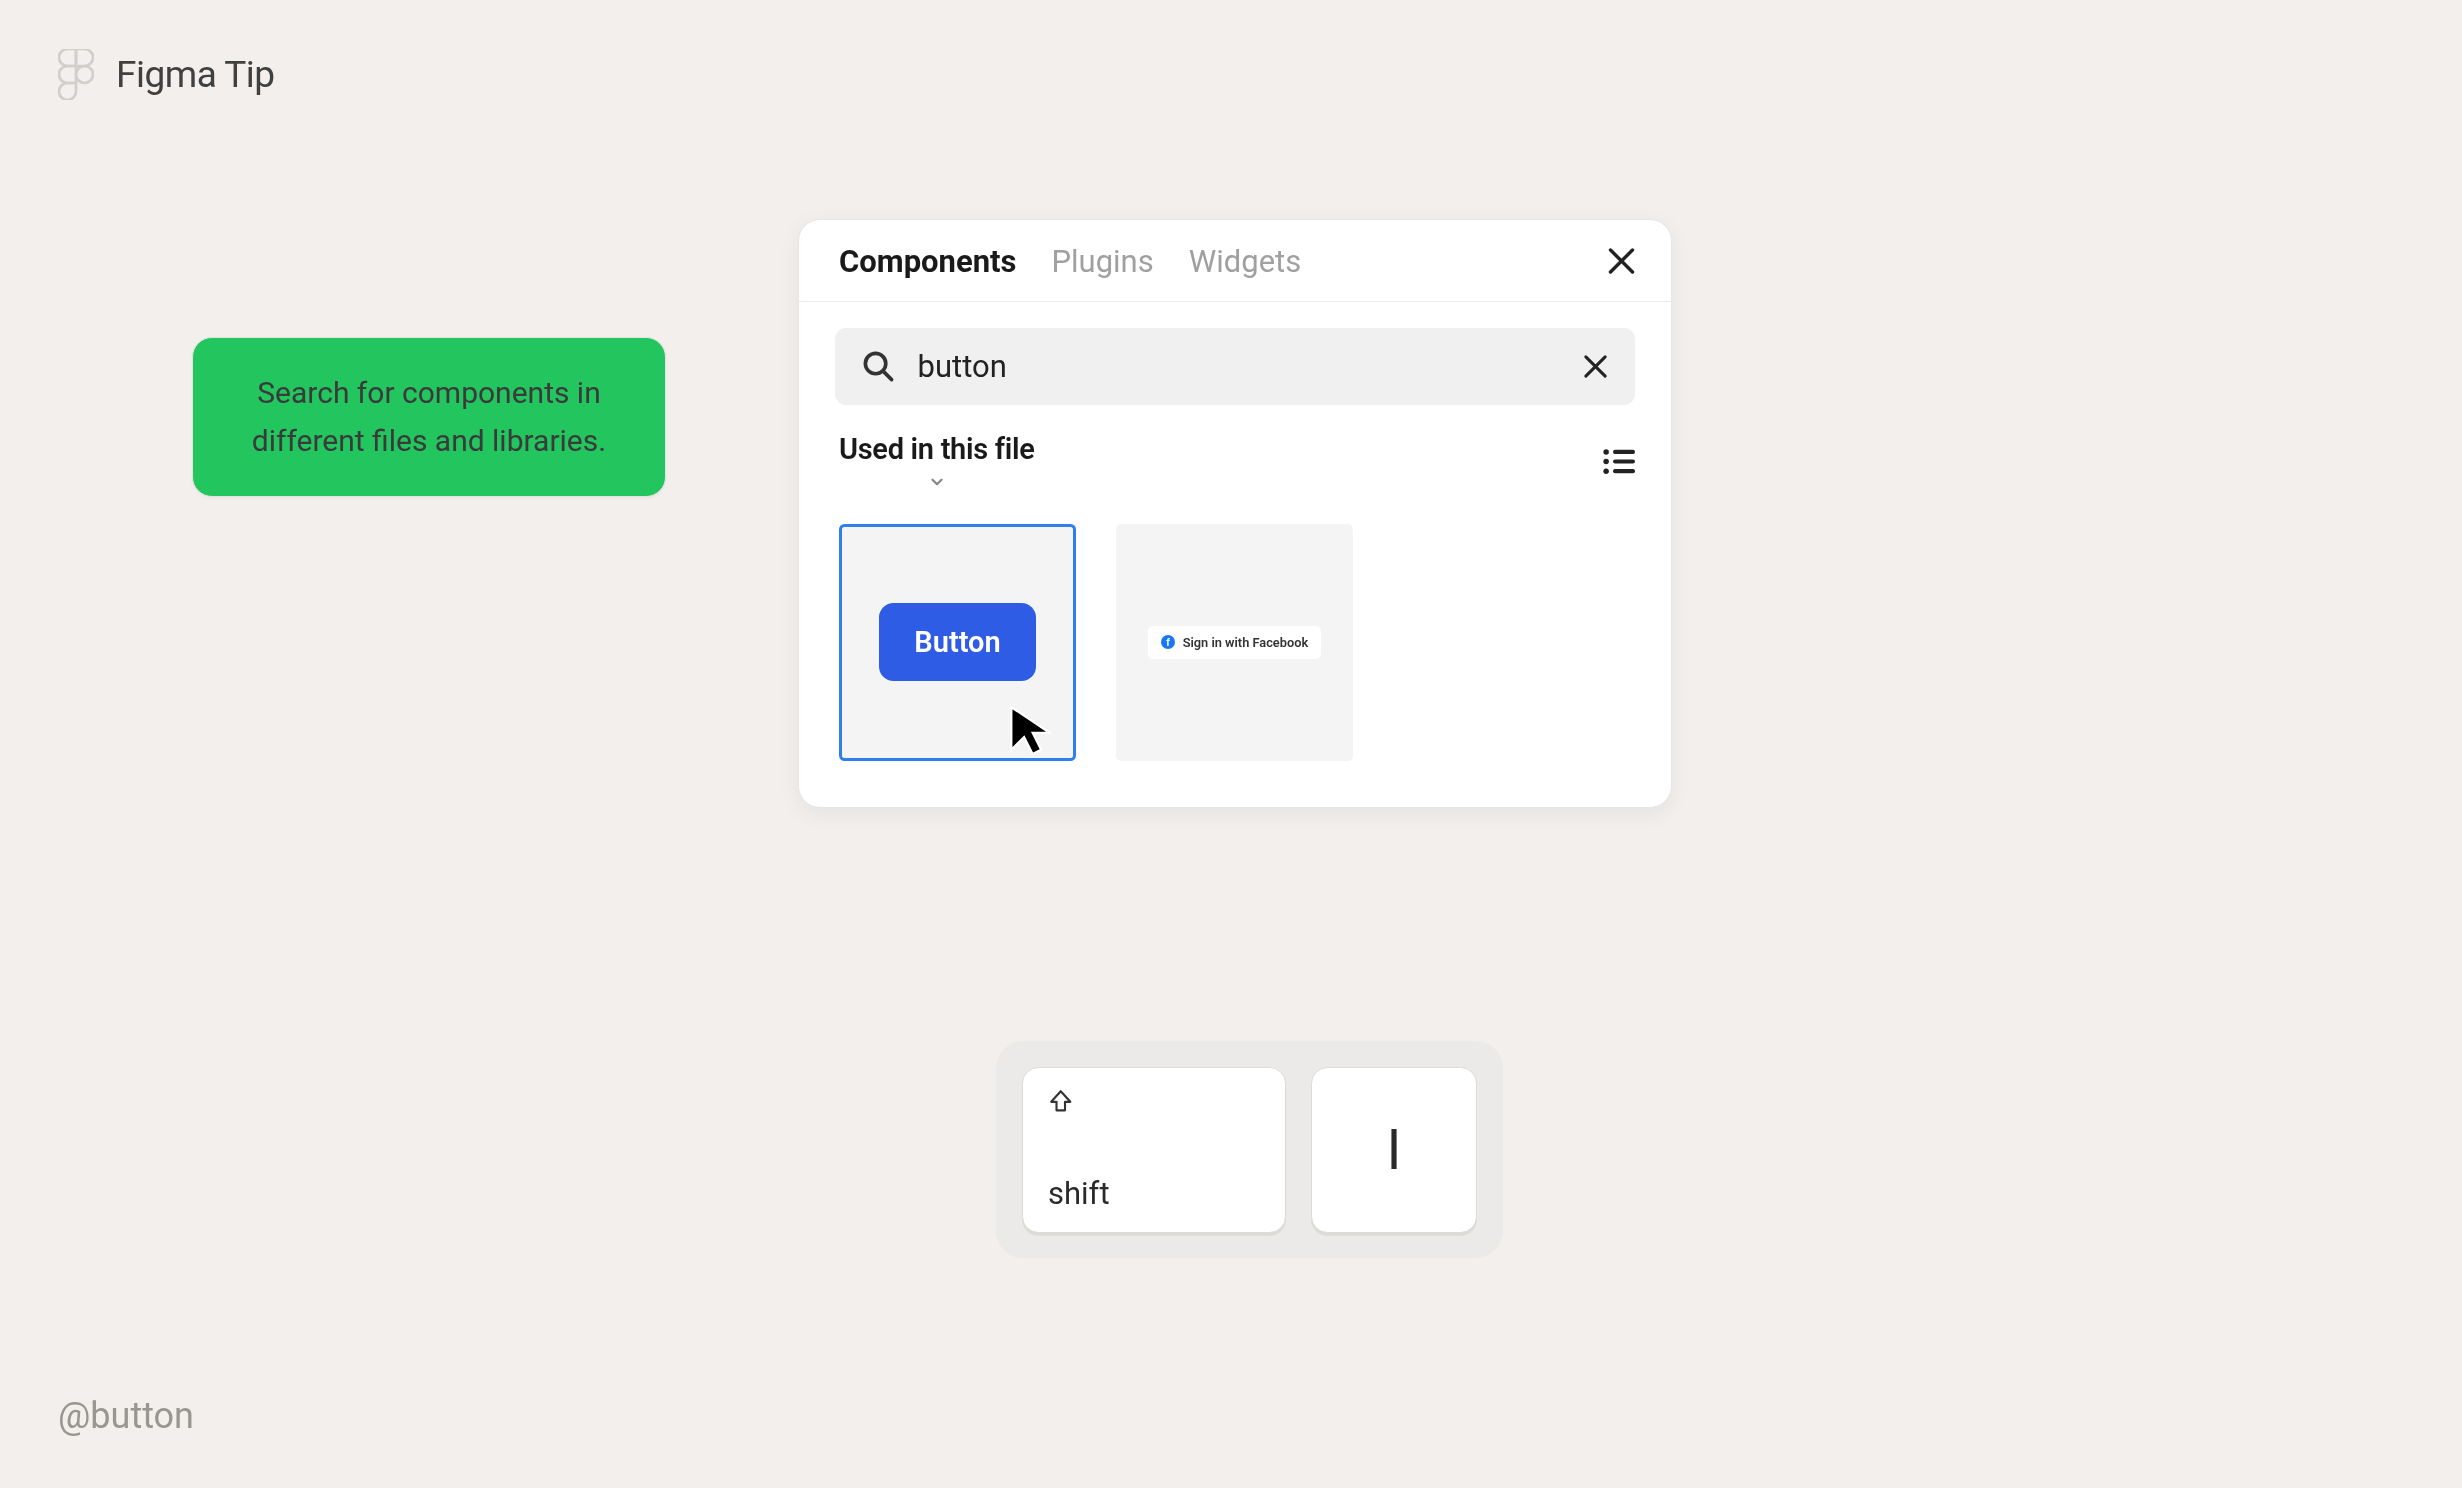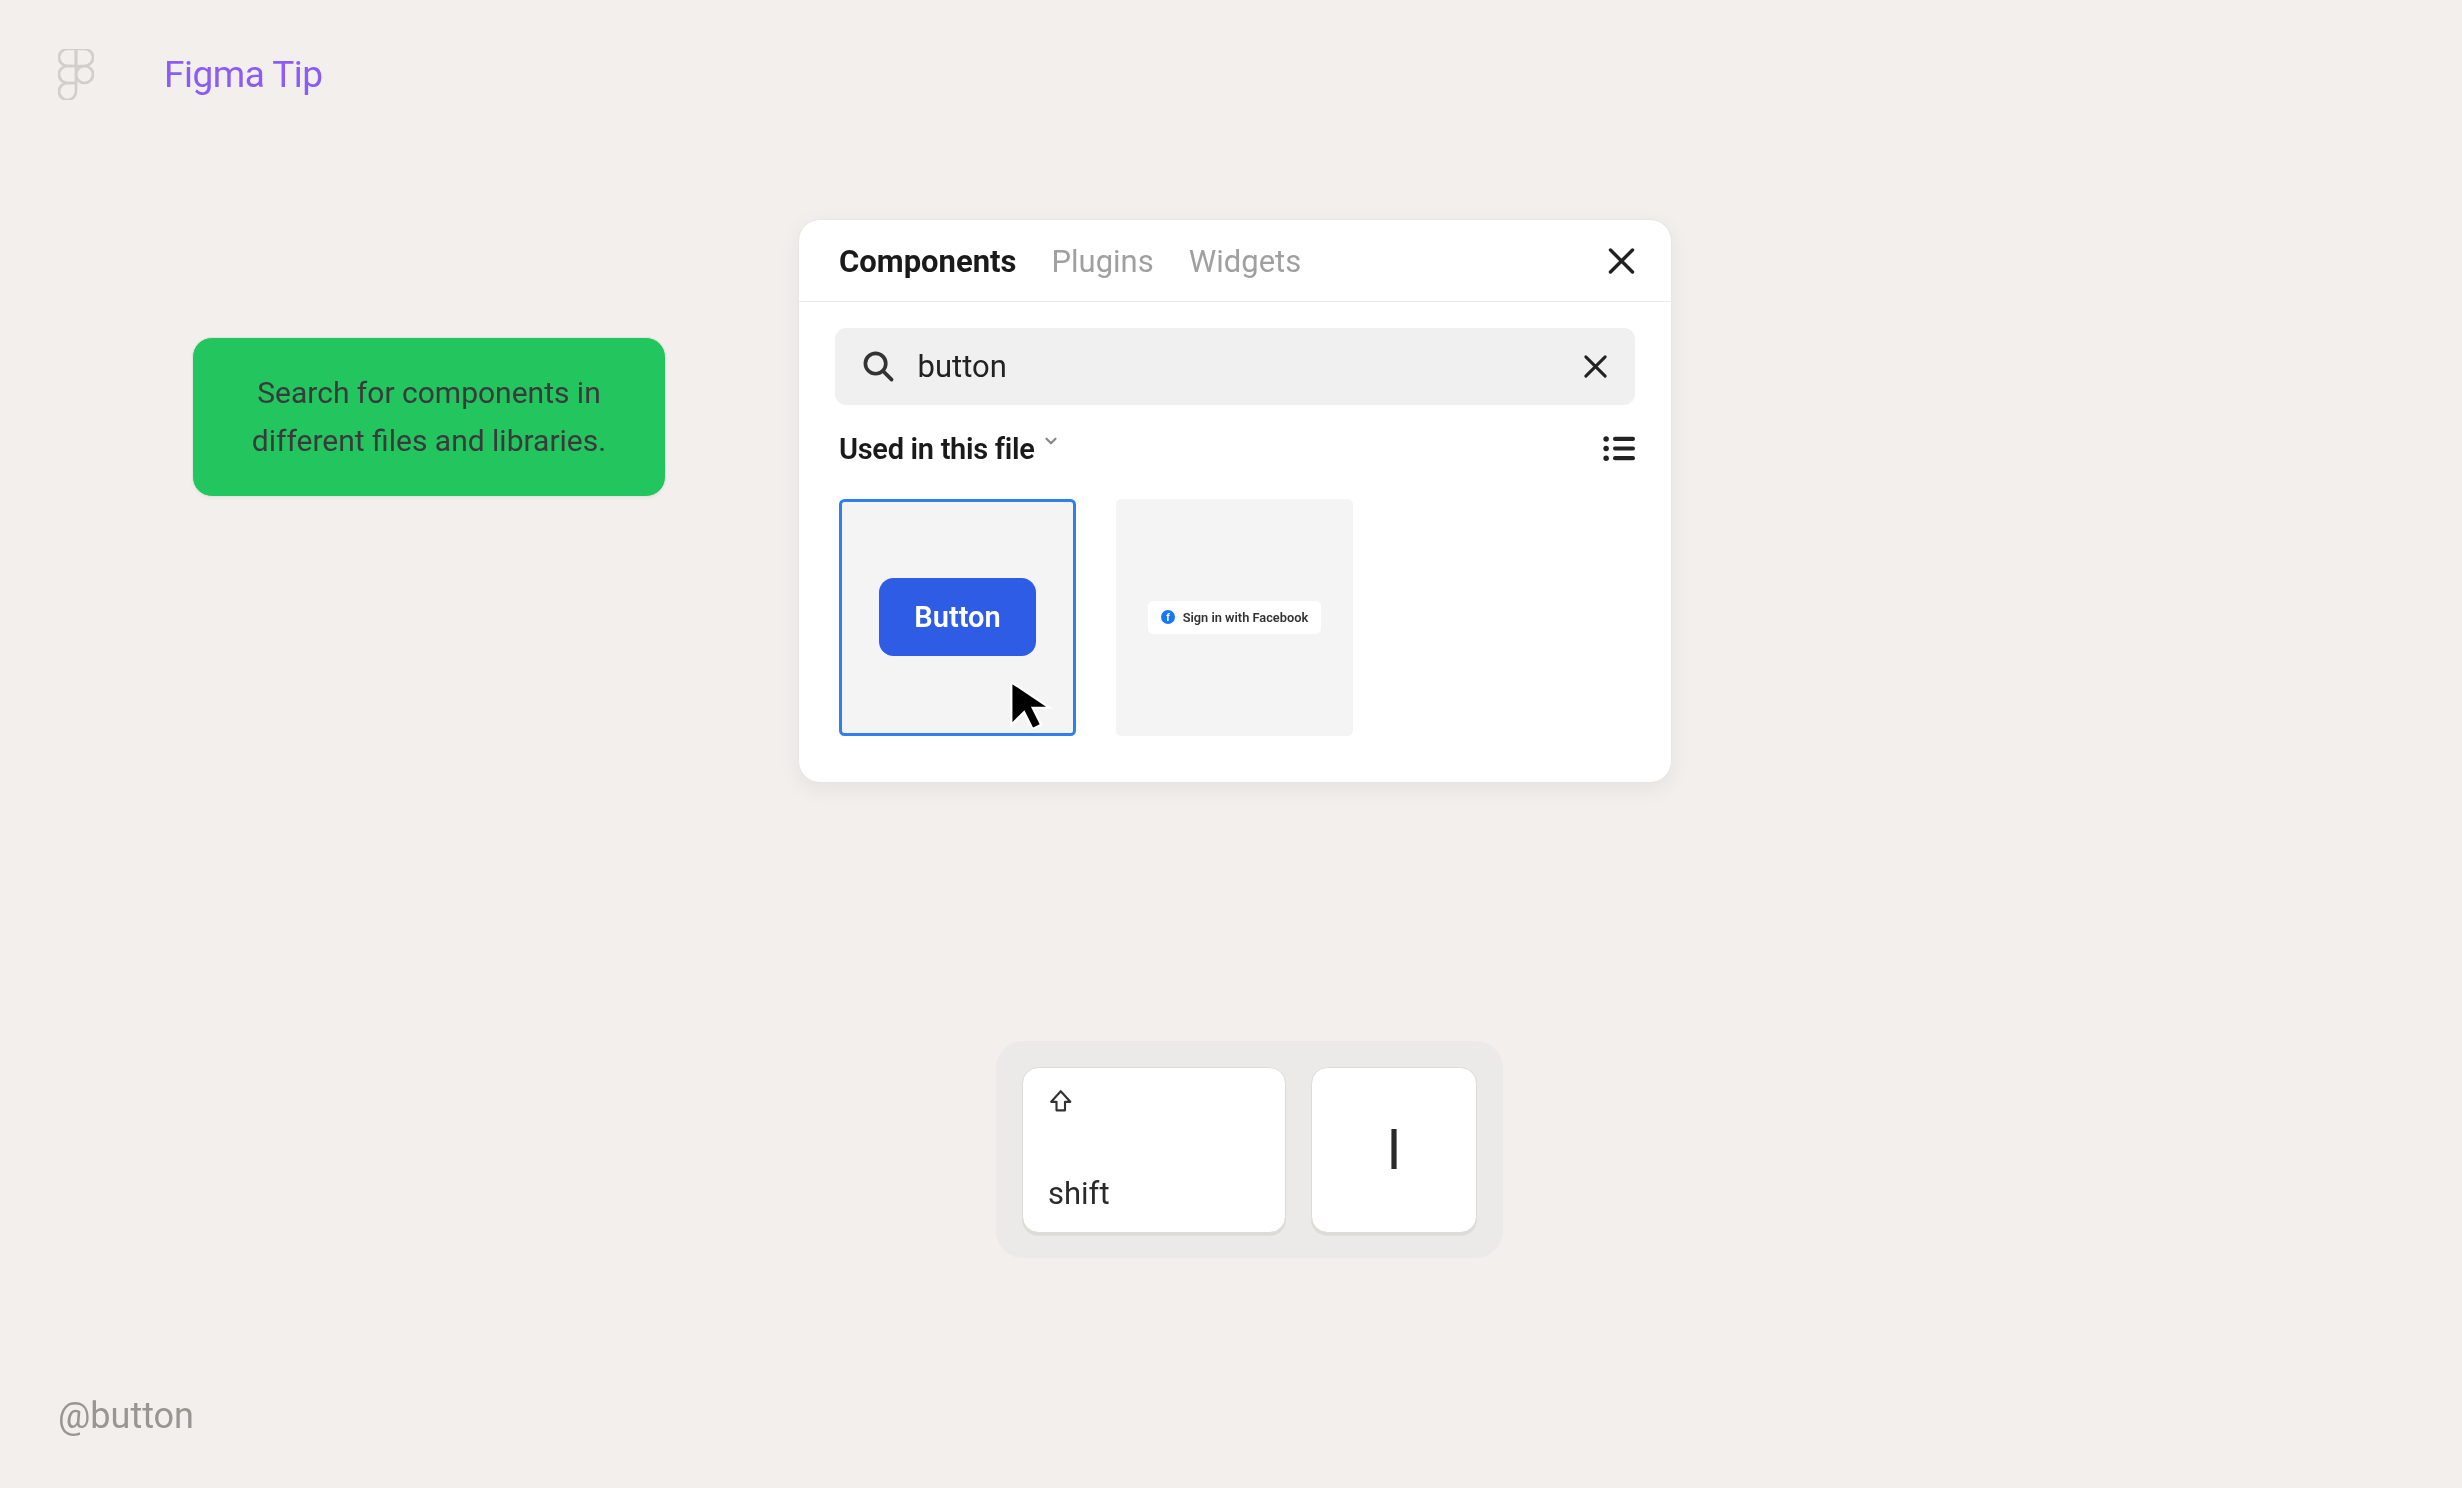--- a/index.html
+++ b/index.html
@@ -29,23 +29,22 @@
 
     .figma-logo {
       width: 36px;
       height: 51px;
       opacity: 0.35;
     }
 
     .header-title {
       font-size: 37px;
       font-weight: 400;
-      color: #8b5cf6;
+      color: #404040;
       letter-spacing: -0.5px;
-      margin-left: 48px;
     }
 
     
     .footer-credit {
       position: absolute;
       bottom: 51px;
       left: 58px;
       font-size: 36px;
       color: #999590;
       font-weight: 400;
@@ -168,23 +167,24 @@
     
     .filter-row {
       display: flex;
       align-items: center;
       justify-content: space-between;
       padding: 27px 36px 0 40px;
     }
 
     .filter-dropdown {
       display: flex;
-      align-items: flex-start;
+      align-items: center;
       gap: 7px;
       cursor: pointer;
+      flex-direction: column;
     }
 
     .filter-label {
       font-size: 29px;
       font-weight: 600;
       color: #1a1a1a;
       letter-spacing: -0.3px;
     }
 
     .chevron-icon {

